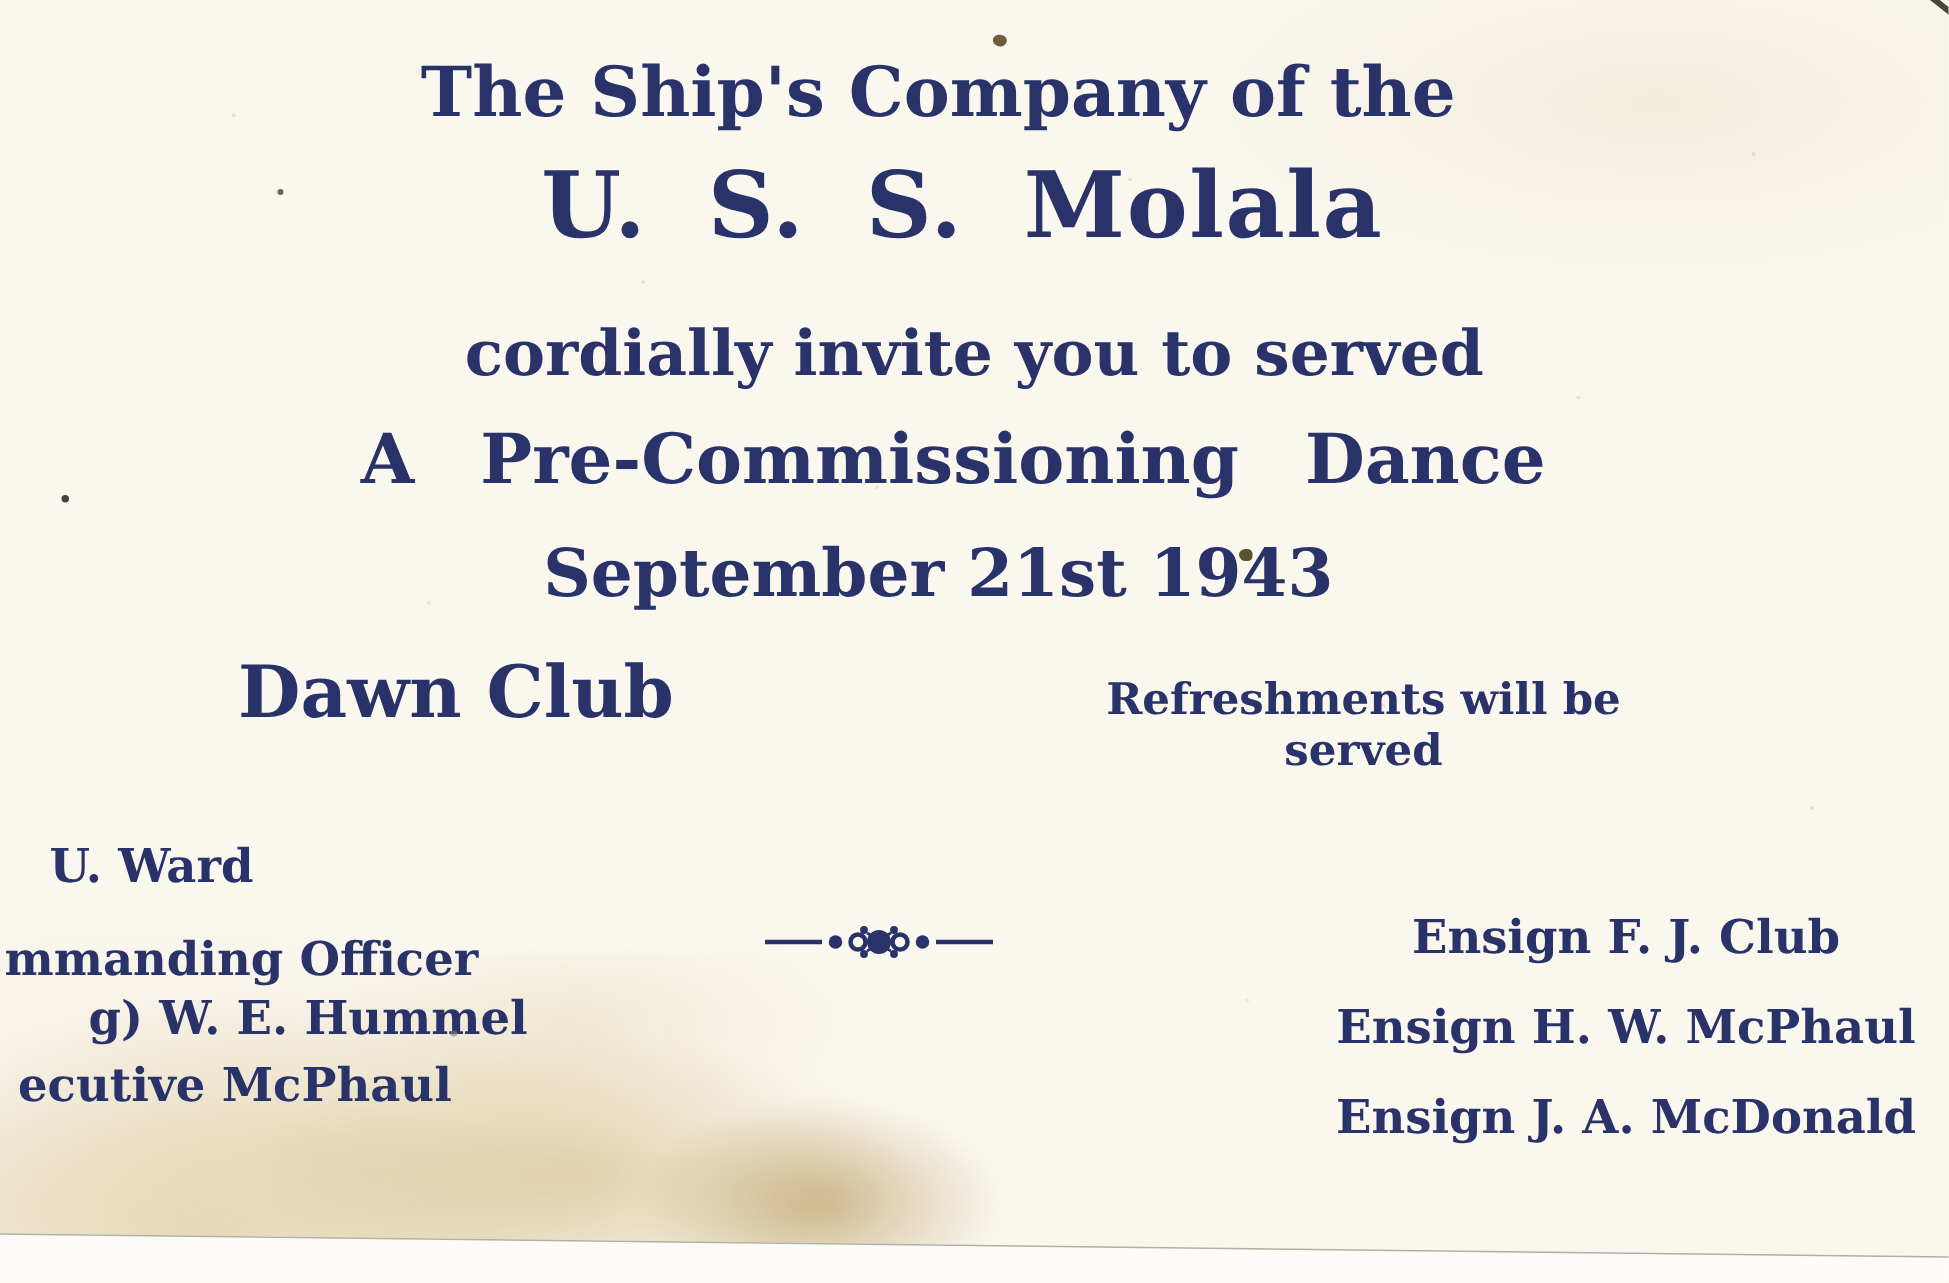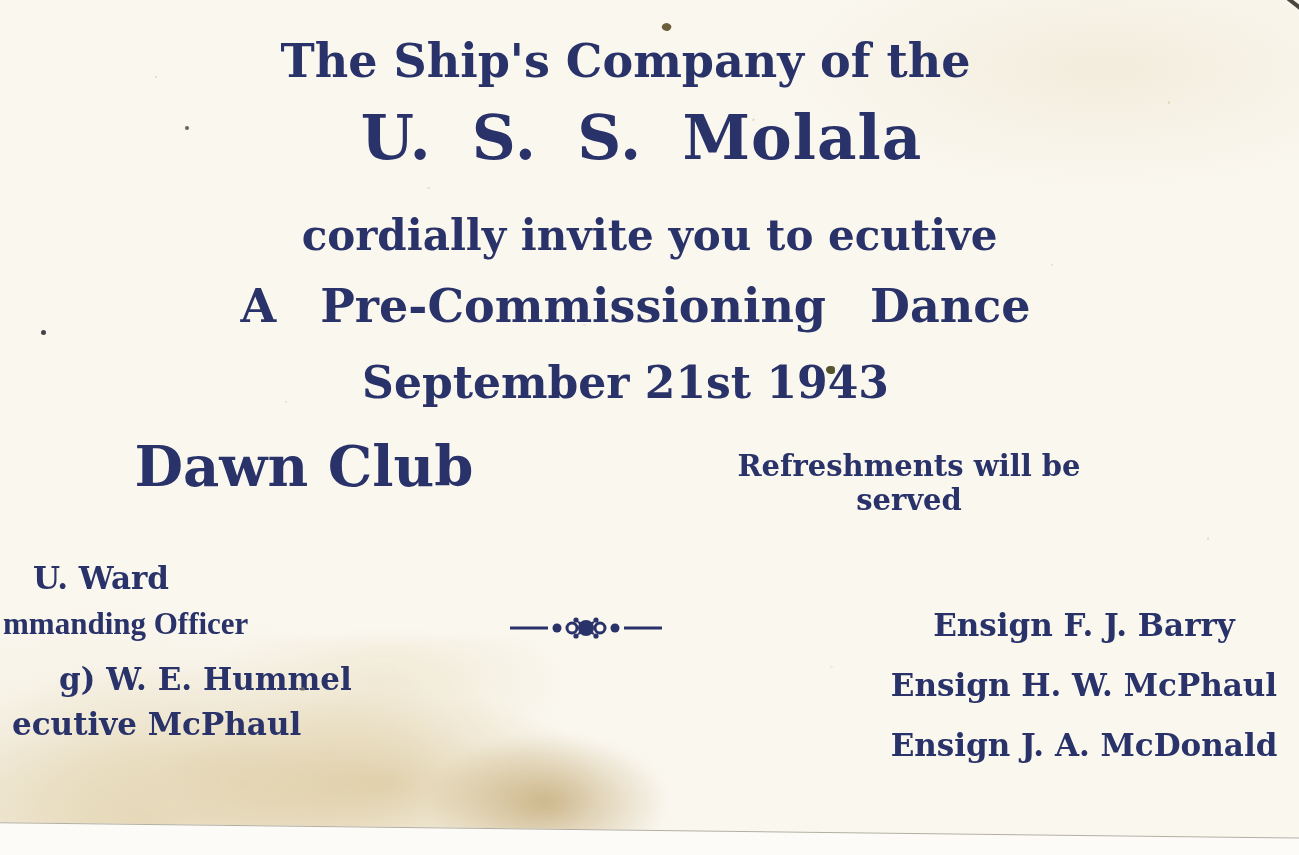--- a/index.html
+++ b/index.html
@@ -26,28 +26,28 @@
       radial-gradient(ellipse 500px 220px at 8% 90%, rgba(235,225,200,.45), transparent 75%);
   }
   .ink{color:#293269;font-weight:bold;}
   .line{position:absolute;left:0;width:1299px;text-align:center;white-space:nowrap;z-index:3;}
   .header-line{top:34px;font-size:46px;transform:translateX(-24px);}
   .ship-name{top:102px;font-size:61px;word-spacing:18px;letter-spacing:1px;transform:translateX(-8px);}
   .invite-line{top:211px;font-size:42px;}
   .event-name{top:279px;font-size:46px;word-spacing:28px;transform:translateX(-14px);}
   .event-date{top:357px;font-size:44px;transform:translateX(-24px);}
   .venue-block{position:absolute;left:118px;top:436px;width:372px;text-align:center;z-index:3;}
-  .venue-name{font-size:56px;line-height:1.1;}
+  .venue-name{font-size:48px;line-height:1.1;}
   .venue-address{font-size:29px;margin-top:8px;}
   .schedule-block{position:absolute;left:688px;top:442px;width:442px;text-align:center;z-index:3;}
   .schedule-time{font-size:42px;line-height:1.1;}
   .schedule-note{font-size:29px;margin-top:7px;}
   .officer-line{position:absolute;white-space:nowrap;font-size:31px;z-index:3;}
   .off-name-1{left:33px;top:560px;}
-  .off-title-1{left:3px;top:606px;font-family:Liberation Serif, serif;}
+  .off-title-1{left:3px;top:622px;}
   .off-name-2{left:27px;top:661px;margin-left:32px;}
   .off-title-2{left:12px;top:706px;}
   .committee-block{position:absolute;left:888px;top:610px;width:392px;text-align:center;z-index:3;}
   .committee-line{font-size:31px;white-space:nowrap;line-height:1.0;margin-bottom:29px;}
   .ornament{position:absolute;left:510px;top:614px;width:152px;height:28px;z-index:3;}
   
   .stain{
     position:absolute;left:-30px;top:638px;width:720px;height:200px;z-index:1;
     filter:blur(5px);pointer-events:none;
     background:
@@ -76,21 +76,21 @@
 </style>
 </head>
 <body>
 
 <div class="paper-texture"></div>
 <div class="stain"></div>
 <div class="card-edge"></div>
 
 <div class="line header-line ink">The Ship's Company of the</div>
 <div class="line ship-name ink">U. S. S. Molala</div>
-<div class="line invite-line ink">cordially invite you to ecutive</div>
+<div class="line invite-line ink">cordially invite you to served</div>
 <div class="line event-name ink">A Pre-Commissioning Dance</div>
 <div class="line event-date ink">September 21st 1943</div>
 
 <div class="venue-block">
   <div class="venue-name ink">Dawn Club</div>
 </div>
 
 <div class="schedule-block">
   <div class="schedule-note ink">Refreshments will be served</div>
 </div>
@@ -116,21 +116,21 @@
       <path d="M84 8 Q80 10 78 12" fill="none" stroke-width="2"></path>
       <path d="M84 20 Q80 18 78 16" fill="none" stroke-width="2"></path>
       <circle cx="90" cy="14" r="5" fill="none" stroke-width="3"></circle>
       <circle cx="105" cy="14" r="4.5" stroke="none"></circle>
       <line x1="114" y1="14" x2="152" y2="14" stroke-width="3"></line>
     </g>
   </svg>
 </div>
 
 <div class="committee-block">
-  <div class="committee-line ink">Ensign F. J. Barry</div>
+  <div class="committee-line ink">Ensign F. J. Club</div>
   <div class="committee-line ink">Ensign H. W. McPhaul</div>
   <div class="committee-line ink">Ensign J. A. McDonald</div>
 </div>
 
 <div class="speck speck-a"></div>
 <div class="speck speck-b"></div>
 <div class="speck speck-c"></div>
 <div class="speck speck-d"></div>
 <div class="speck speck-e"></div>
 <div class="corner-mark"></div>

